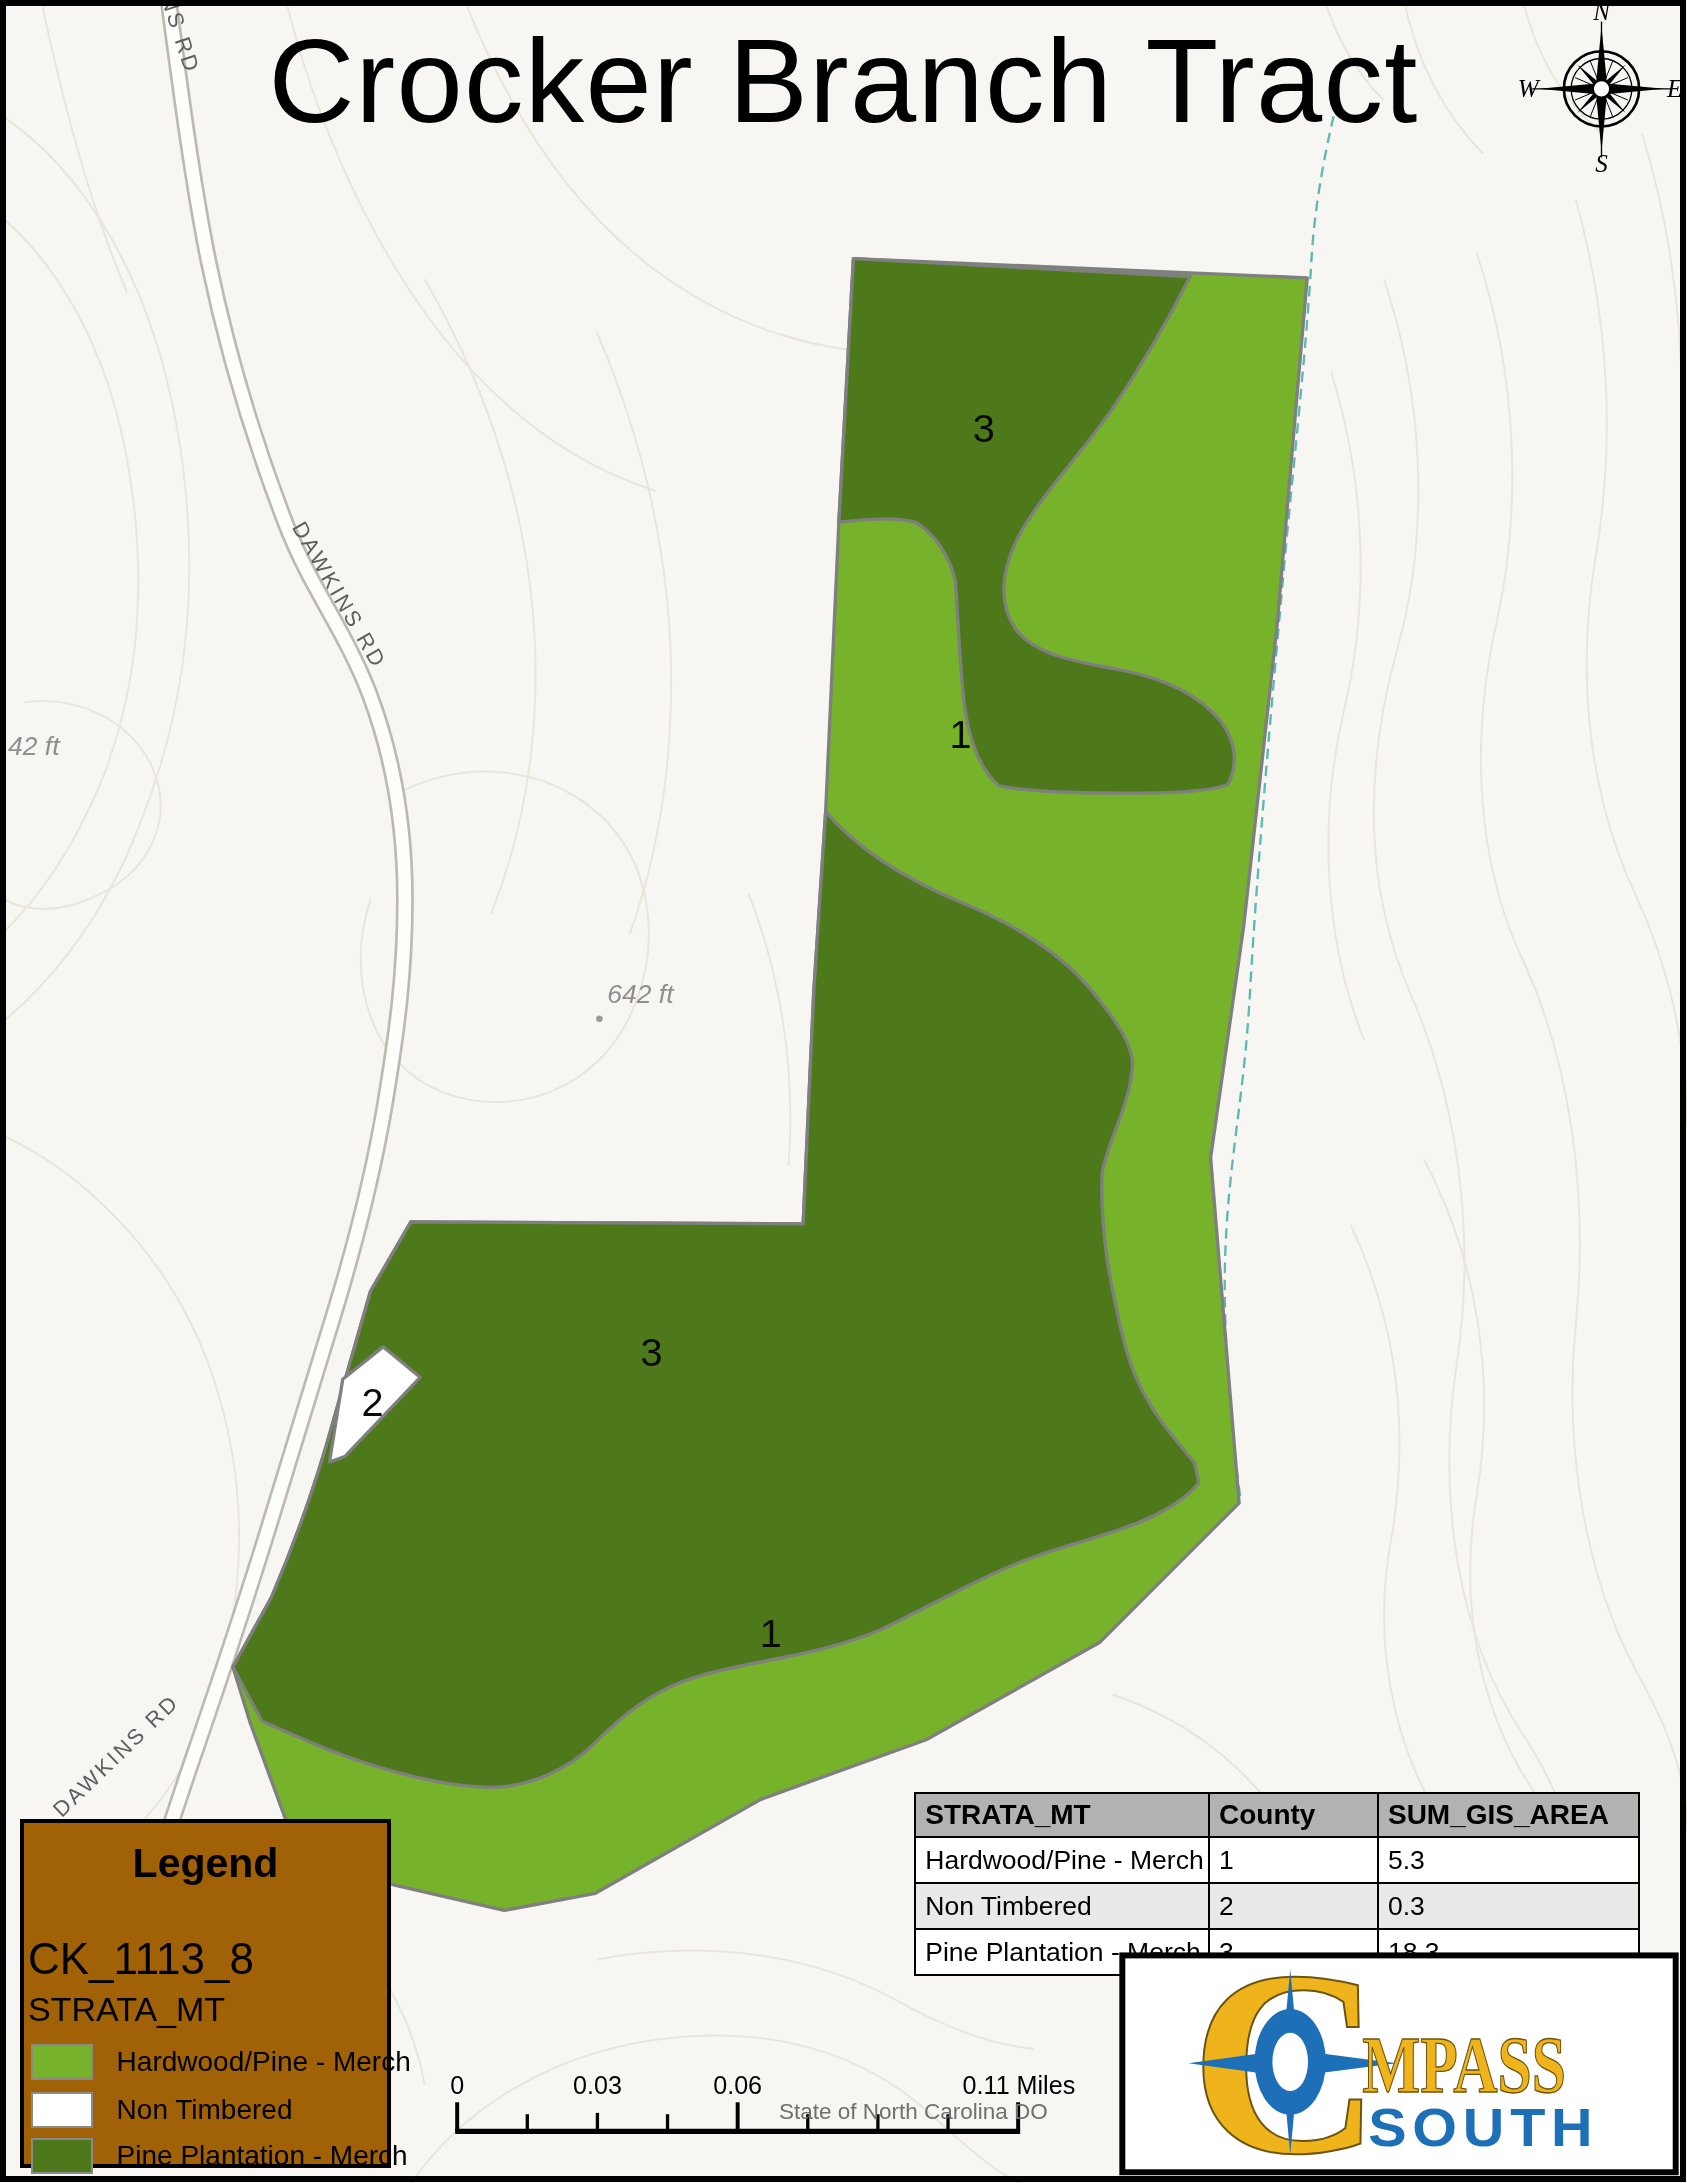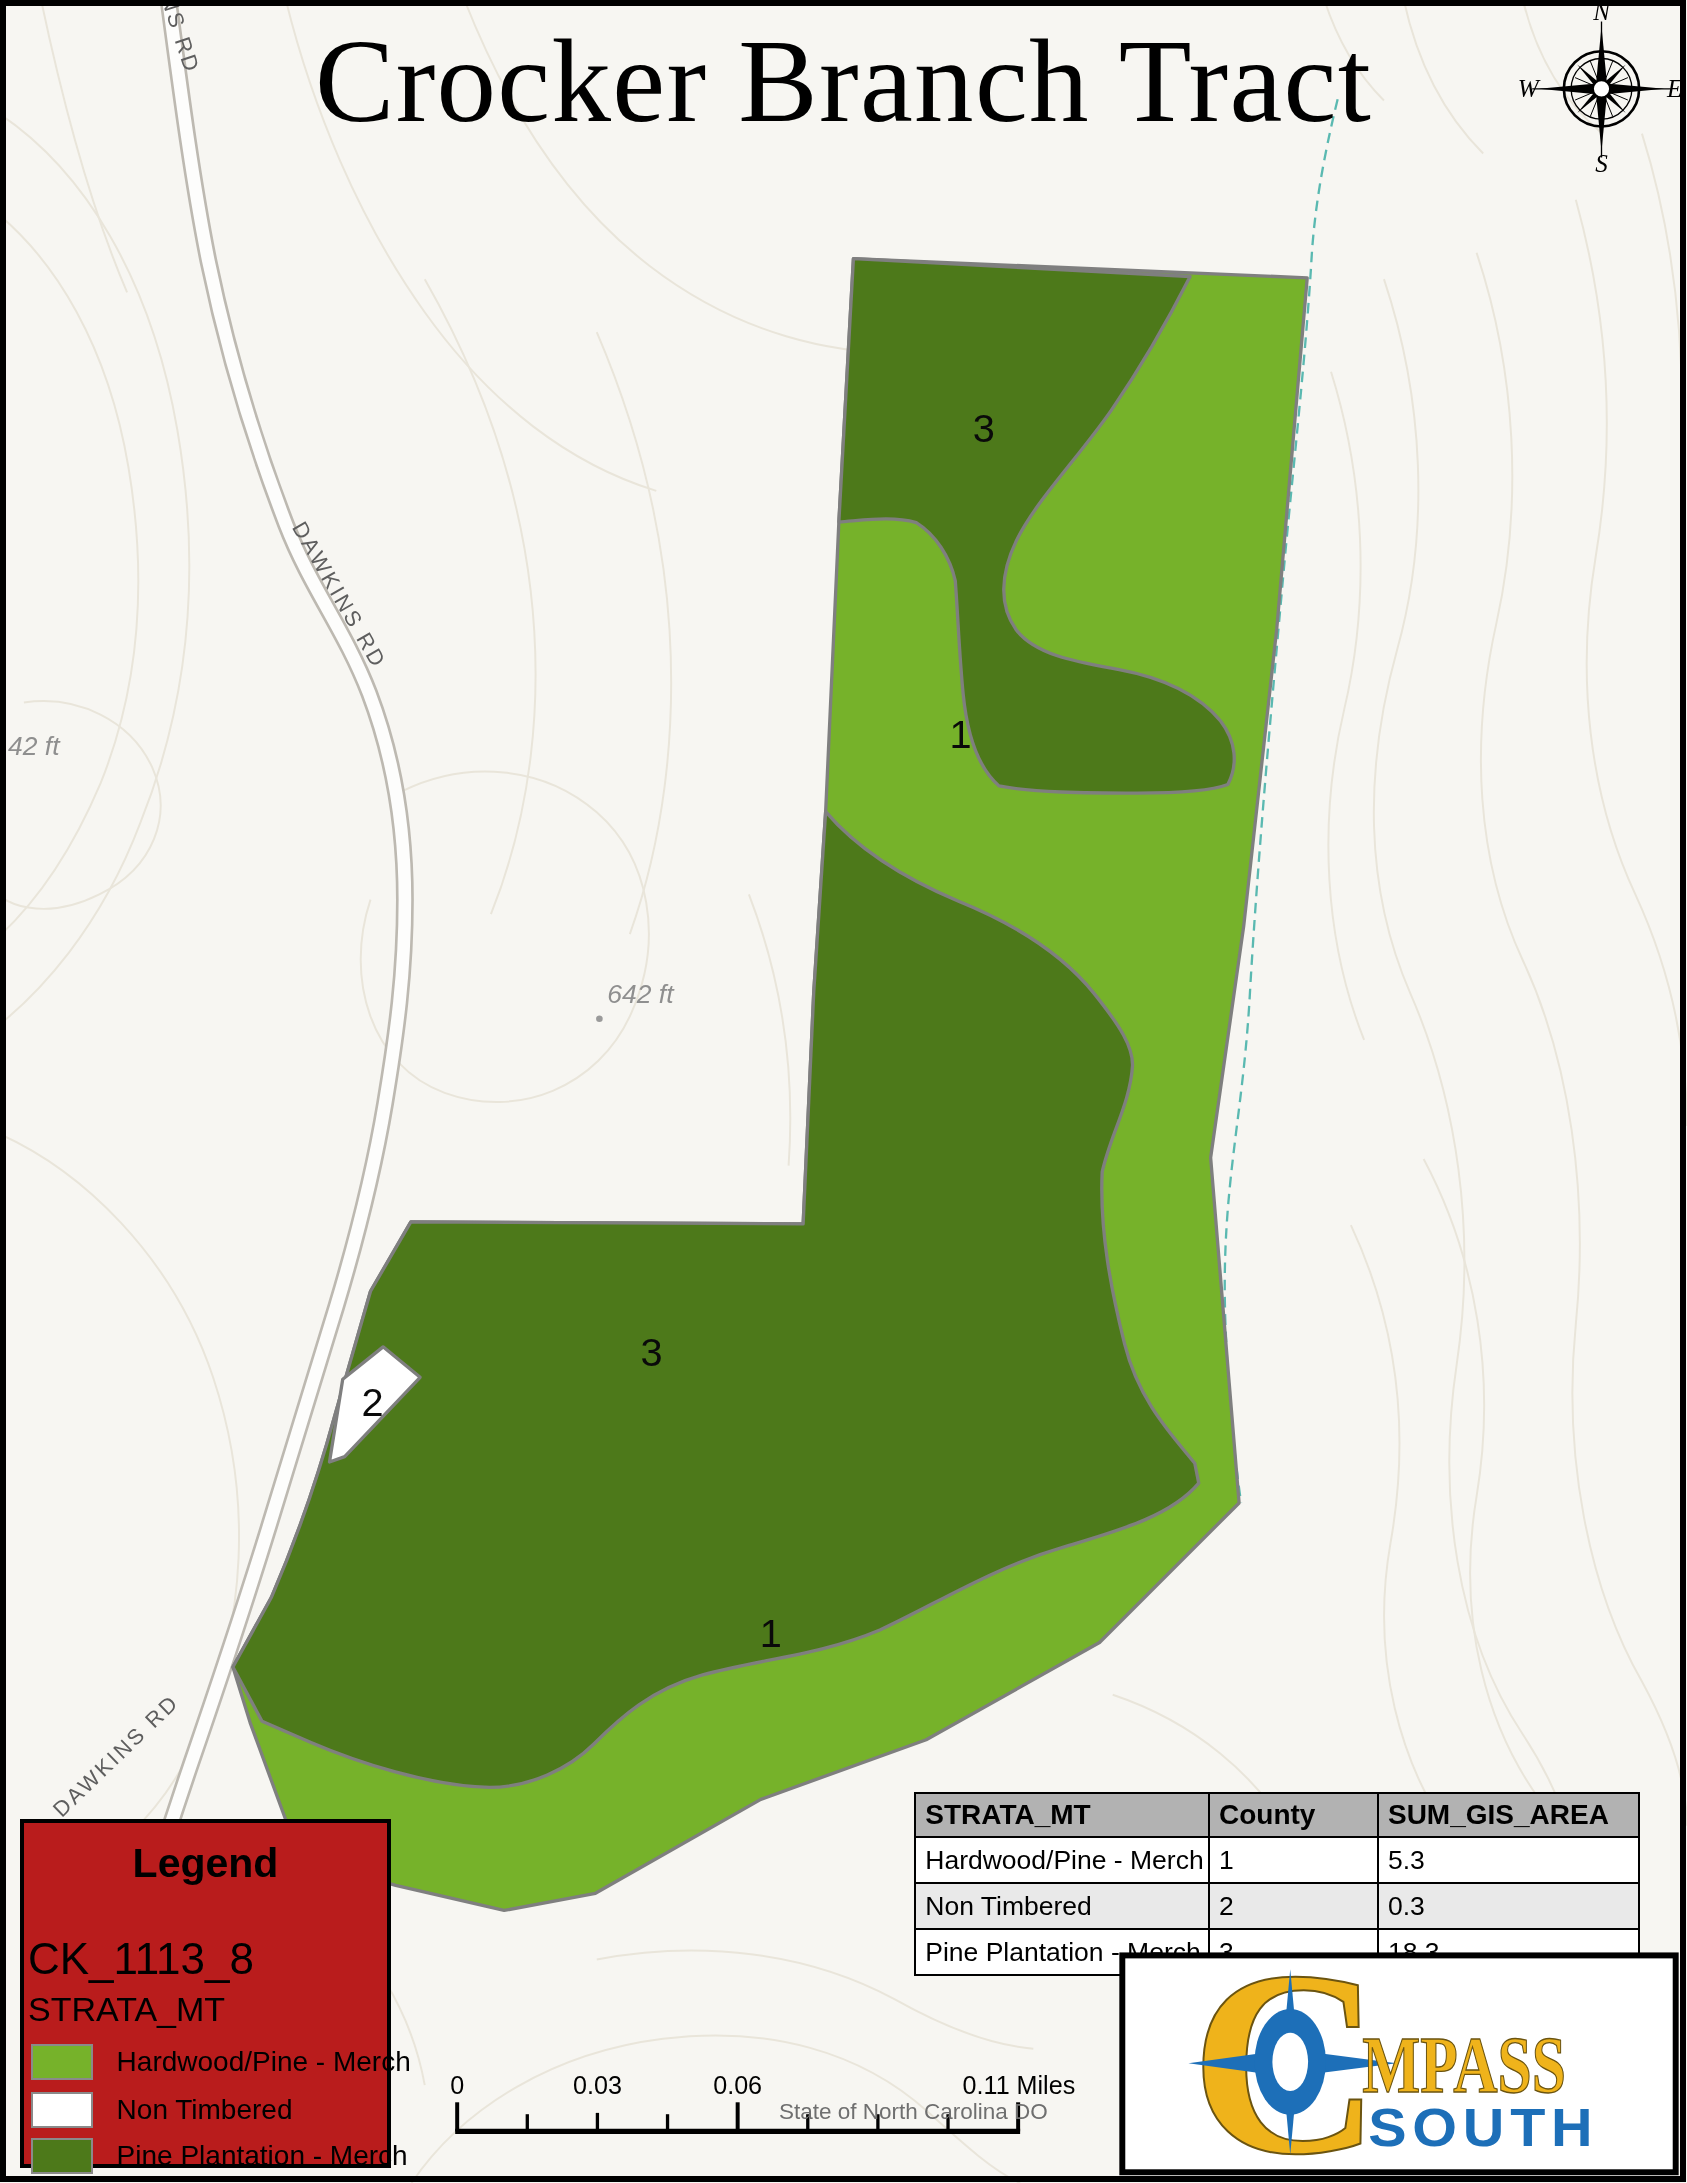--- a/index.html
+++ b/index.html
@@ -3,25 +3,25 @@
 <meta charset="utf-8">
 <style>
   html,body{margin:0;padding:0;}
   body{
     width:1687px;height:2183px;position:relative;overflow:hidden;
     background:#f7f6f2;font-family:"Liberation Sans",sans-serif;color:#000;
   }
   .page-border{position:absolute;left:0;top:0;width:1674px;height:2170px;border:6.6px solid #000;z-index:60;pointer-events:none;}
   #map-svg{position:absolute;left:0;top:0;z-index:1;}
   .title-block{position:absolute;left:0;top:0;width:1687px;text-align:center;z-index:4;}
-  .map-title{font-family:Liberation Serif, serif;font-size:119px;line-height:1.05;margin-top:18.5px;letter-spacing:1.3px;}
+  .map-title{font-family:Liberation Sans, sans-serif;font-size:119px;line-height:1.05;margin-top:18.5px;letter-spacing:1.3px;}
   .map-subtitle{font-family:"Liberation Sans",sans-serif;font-size:56px;margin-top:4px;}
   #compass-svg{position:absolute;left:1519px;top:4px;z-index:5;}
   
-  .legend-box{position:absolute;left:20px;top:1819px;width:363px;height:341px;background:#b91c1c;border:4px solid #000;z-index:10;}
+  .legend-box{position:absolute;left:20px;top:1819px;width:363px;height:341px;background:#a16207;border:4px solid #000;z-index:10;}
   .legend-title{font-size:41px;font-weight:bold;text-align:center;margin-top:17px;}
   .legend-layer{position:absolute;left:4px;top:111px;font-size:44px;}
   .legend-field{position:absolute;left:4px;top:167px;font-size:34px;}
   .legend-item{position:absolute;left:6.6px;height:36px;display:flex;align-items:center;}
   .legend-item .swatch{width:58px;height:32px;border:2.6px solid #8a8a8a;flex:0 0 auto;}
   .legend-item .swatch-label{font-size:28px;margin-left:24px;white-space:nowrap;}
   
   .area-table{position:absolute;left:914px;top:1792px;z-index:10;border-collapse:collapse;background:#fff;}
   .area-table th,.area-table td{border:2.6px solid #000;font-size:26.5px;text-align:left;padding:4px 4px 4px 9.3px;white-space:nowrap;}
   .area-table th{background:#b2b2b2;font-weight:bold;font-size:28px;height:34px;}

